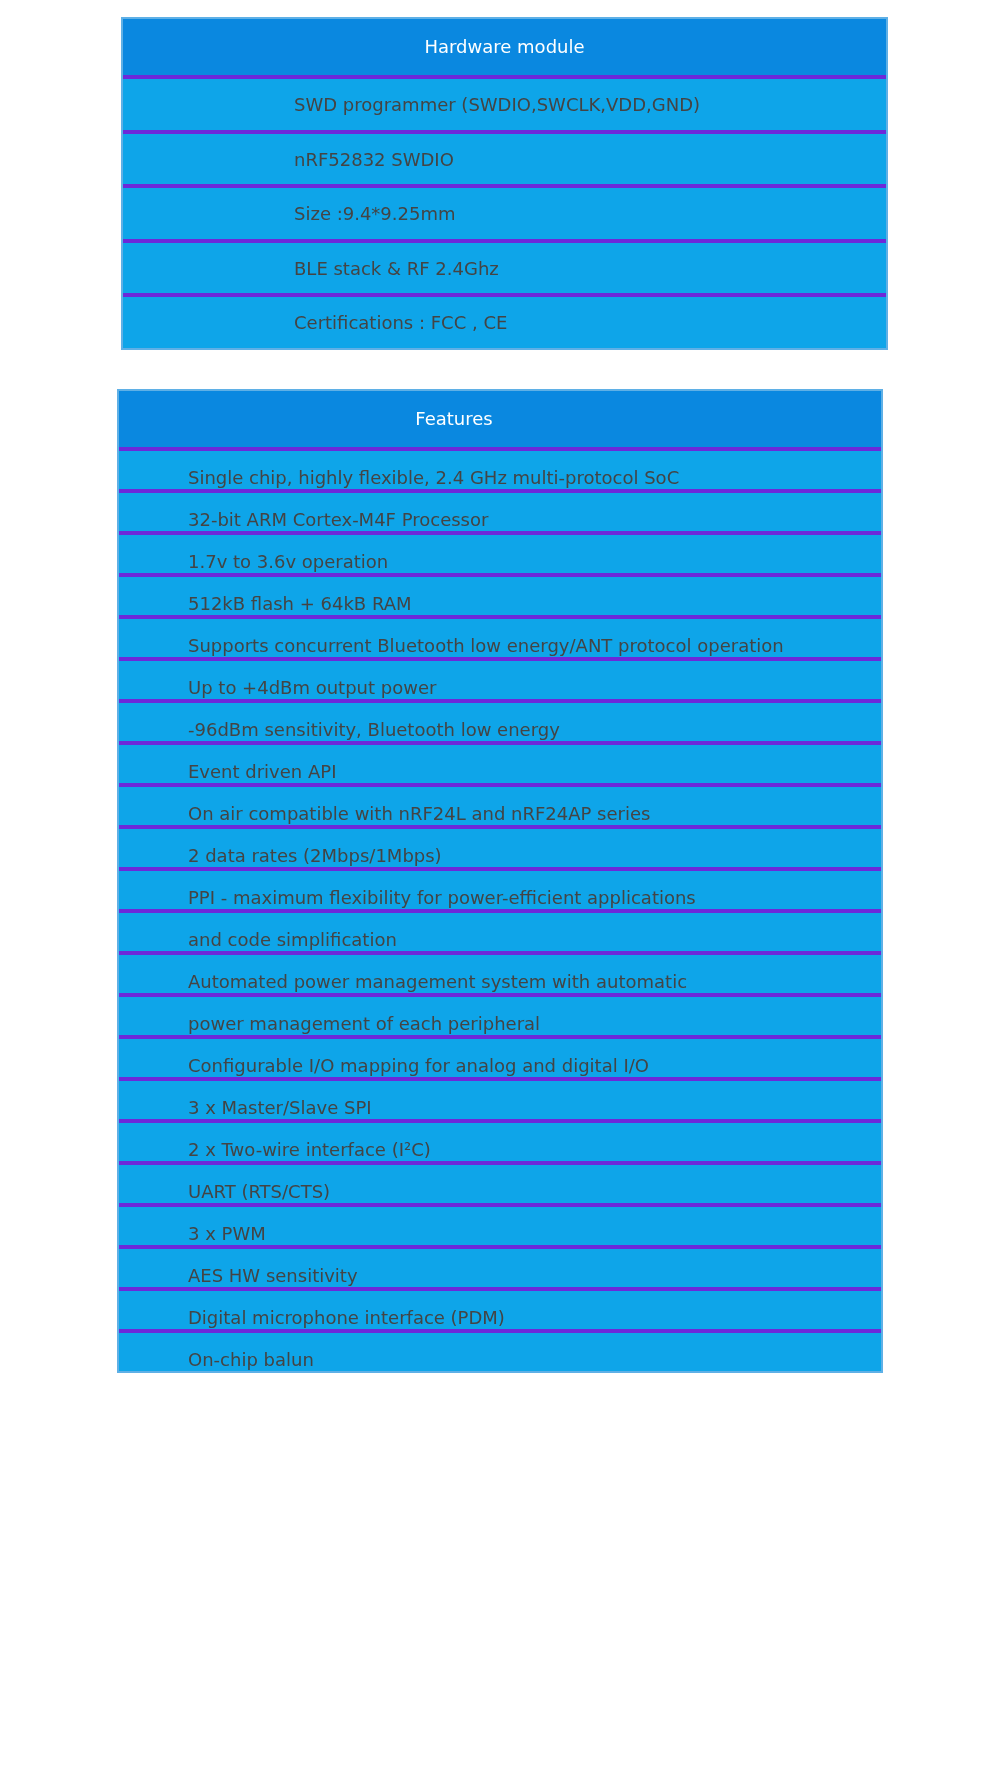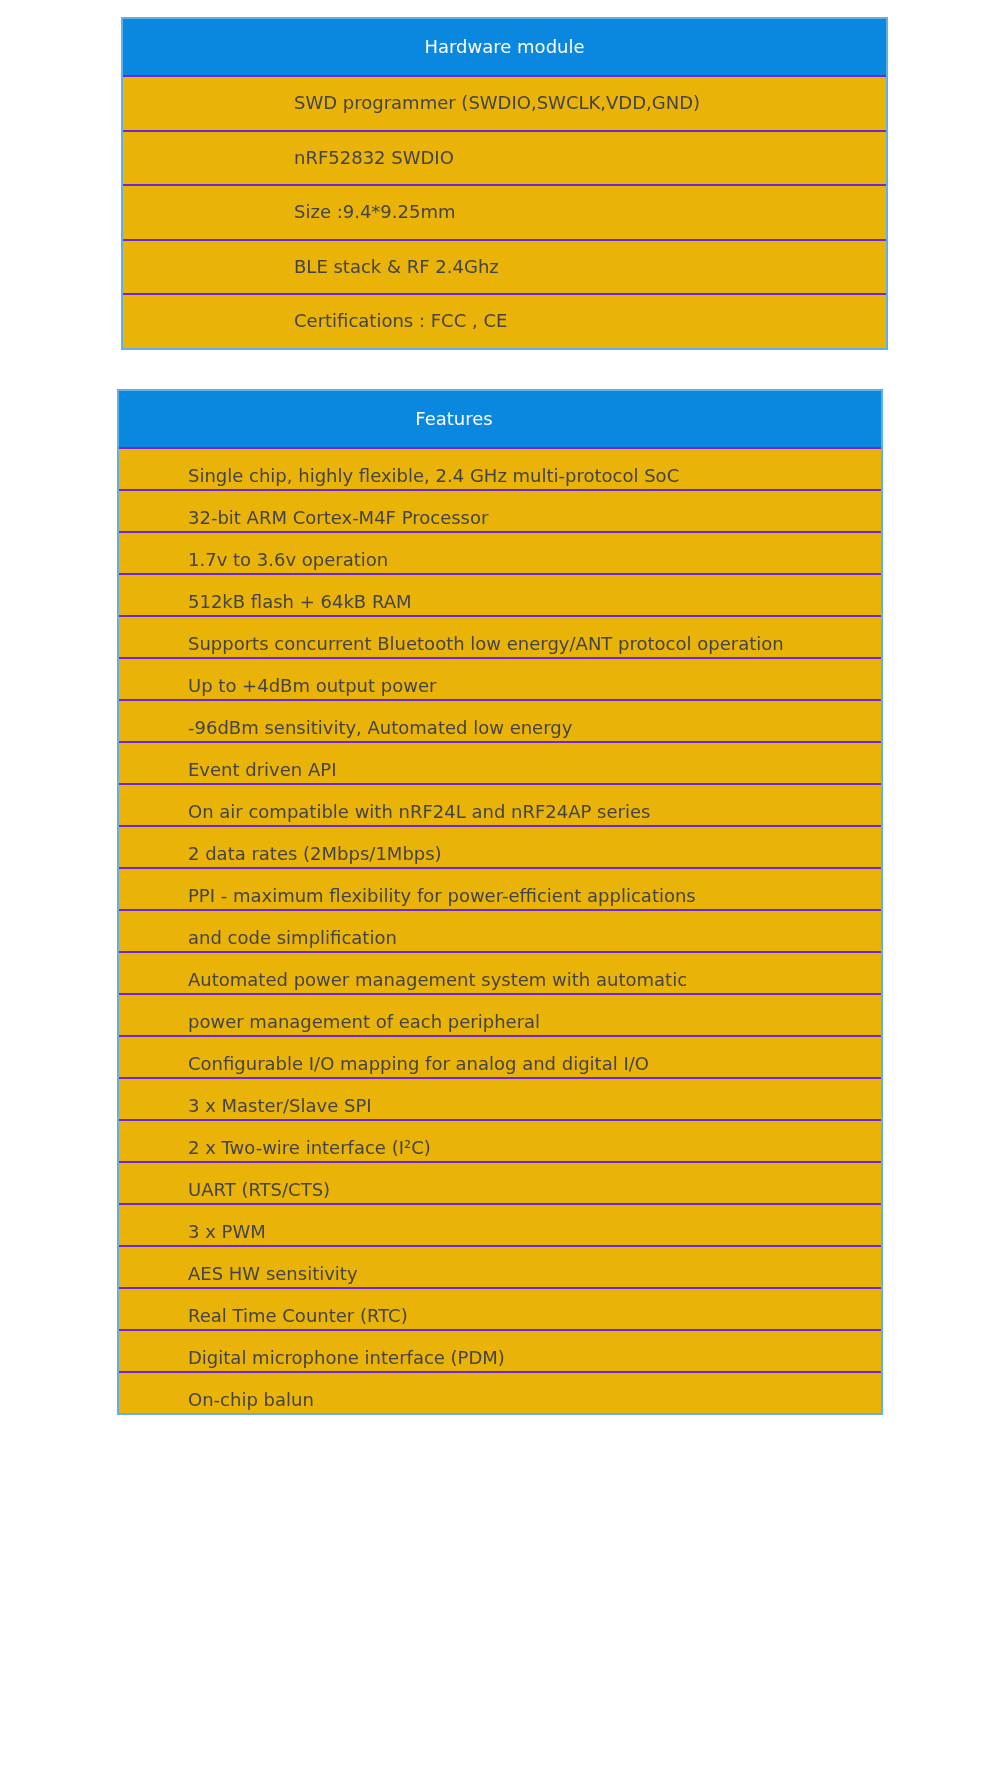--- a/index.html
+++ b/index.html
@@ -11,21 +11,21 @@
     width: 1000px;
     height: 1775px;
     position: relative;
     overflow: hidden;
     font-family: "DejaVu Sans", "Liberation Sans", sans-serif;
   }
   .spec-table {
     position: absolute;
     box-sizing: border-box;
     border: 2px solid #5fb0e6;
-    background: #eab308;
+    background: #0ea5e9;
   }
   #hw-table {
     left: 121px;
     top: 17px;
     width: 767px;
   }
   #features-table {
     left: 117px;
     top: 389px;
     width: 766px;
@@ -40,21 +40,21 @@
   }
   #hw-table .table-header {
     text-align: center;
   }
   #features-table .table-header {
     text-align: center;
     padding-right: 92px;
   }
   .table-row {
     box-sizing: border-box;
-    border-top: 2px solid #6d28d9;
+    border-top: 4px solid #6d28d9;
     color: #444444;
     font-size: 18px;
     white-space: nowrap;
   }
   #hw-table .table-row {
     height: 54.5px;
     line-height: 52px;
     padding-left: 171px;
   }
   #features-table .table-row {
@@ -76,30 +76,29 @@
 </div>
 
 <div class="spec-table" id="features-table">
   <div class="table-header">Features</div>
   <div class="table-row">Single chip, highly flexible, 2.4 GHz multi-protocol SoC</div>
   <div class="table-row">32-bit ARM Cortex-M4F Processor</div>
   <div class="table-row">1.7v to 3.6v operation</div>
   <div class="table-row">512kB flash + 64kB RAM</div>
   <div class="table-row">Supports concurrent Bluetooth low energy/ANT protocol operation</div>
   <div class="table-row">Up to +4dBm output power</div>
-  <div class="table-row">-96dBm sensitivity, Automated low energy</div>
+  <div class="table-row">-96dBm sensitivity, Bluetooth low energy</div>
   <div class="table-row">Event driven API</div>
   <div class="table-row">On air compatible with nRF24L and nRF24AP series</div>
   <div class="table-row">2 data rates (2Mbps/1Mbps)</div>
   <div class="table-row">PPI - maximum flexibility for power-efficient applications</div>
   <div class="table-row">and code simplification</div>
   <div class="table-row">Automated power management system with automatic</div>
   <div class="table-row">power management of each peripheral</div>
   <div class="table-row">Configurable I/O mapping for analog and digital I/O</div>
   <div class="table-row">3 x Master/Slave SPI</div>
   <div class="table-row">2 x Two-wire interface (I²C)</div>
   <div class="table-row">UART (RTS/CTS)</div>
   <div class="table-row">3 x PWM</div>
   <div class="table-row">AES HW sensitivity</div>
-  <div class="table-row">Real Time Counter (RTC)</div>
   <div class="table-row">Digital microphone interface (PDM)</div>
   <div class="table-row">On-chip balun</div>
 </div>
 
 </body></html>

